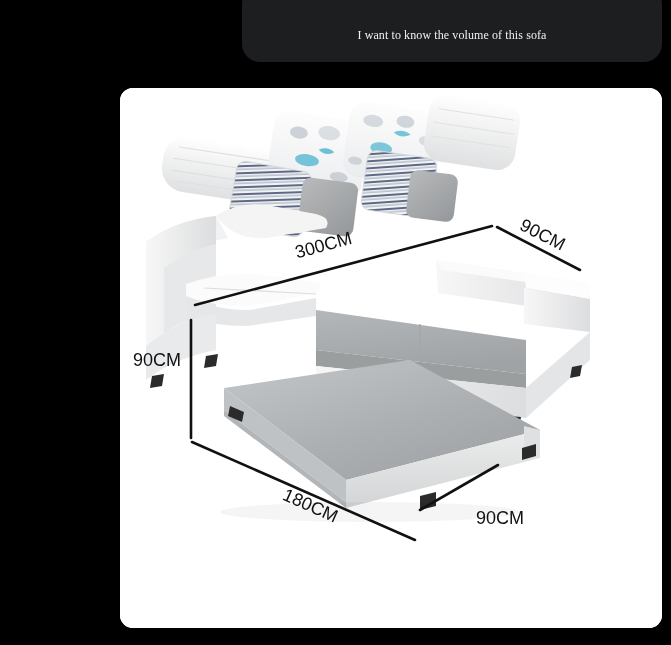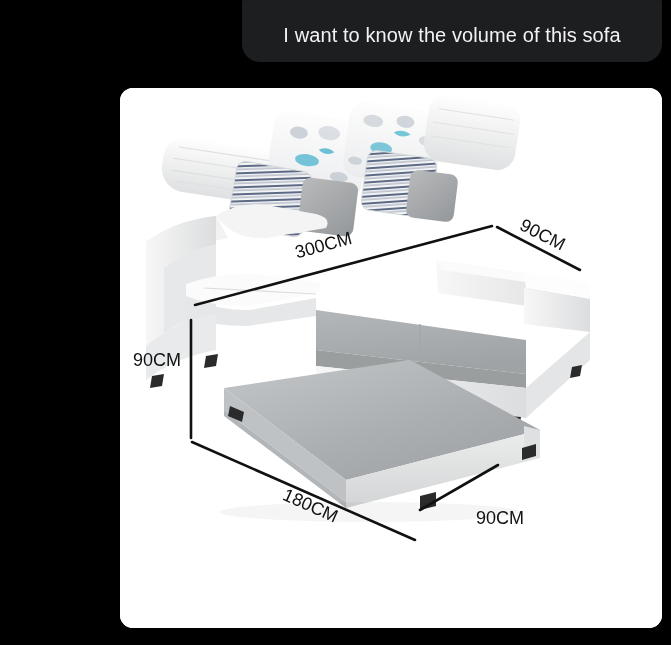--- a/index.html
+++ b/index.html
@@ -25,25 +25,25 @@
     background: #1d1e20;
     border-radius: 18px;
     box-sizing: border-box;
     display: flex;
     align-items: flex-end;
     justify-content: center;
     padding-bottom: 16px;
   }
   #message-text {
     color: #f2f2f3;
-    font-size: 20px;
+    font-size: 12px;
     line-height: 22px;
     letter-spacing: .1px;
     white-space: nowrap;
-    font-family: Liberation Sans, sans-serif;
+    font-family: Liberation Serif, serif;
   }
 
   
   #image-card {
     position: absolute;
     left: 120px;
     top: 88px;
     width: 542px;
     height: 540px;
     background: #ffffff;

